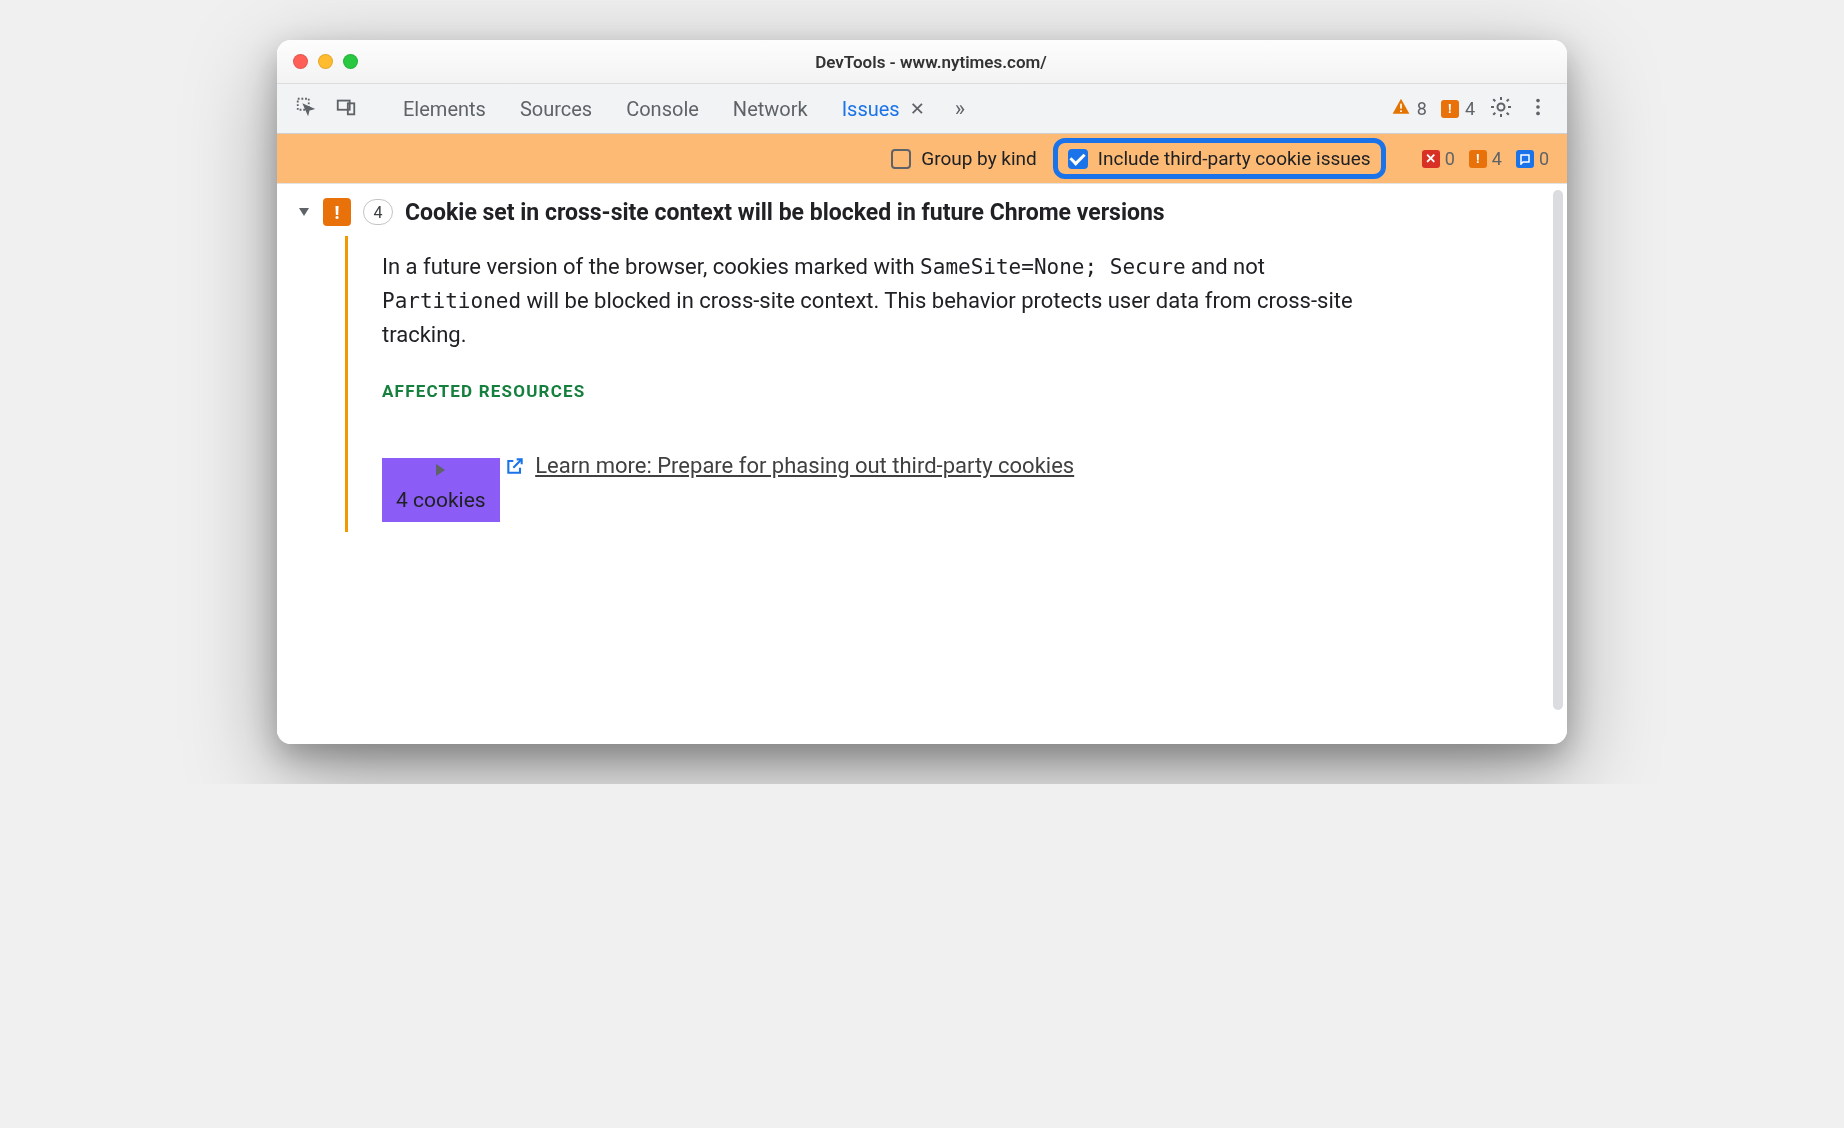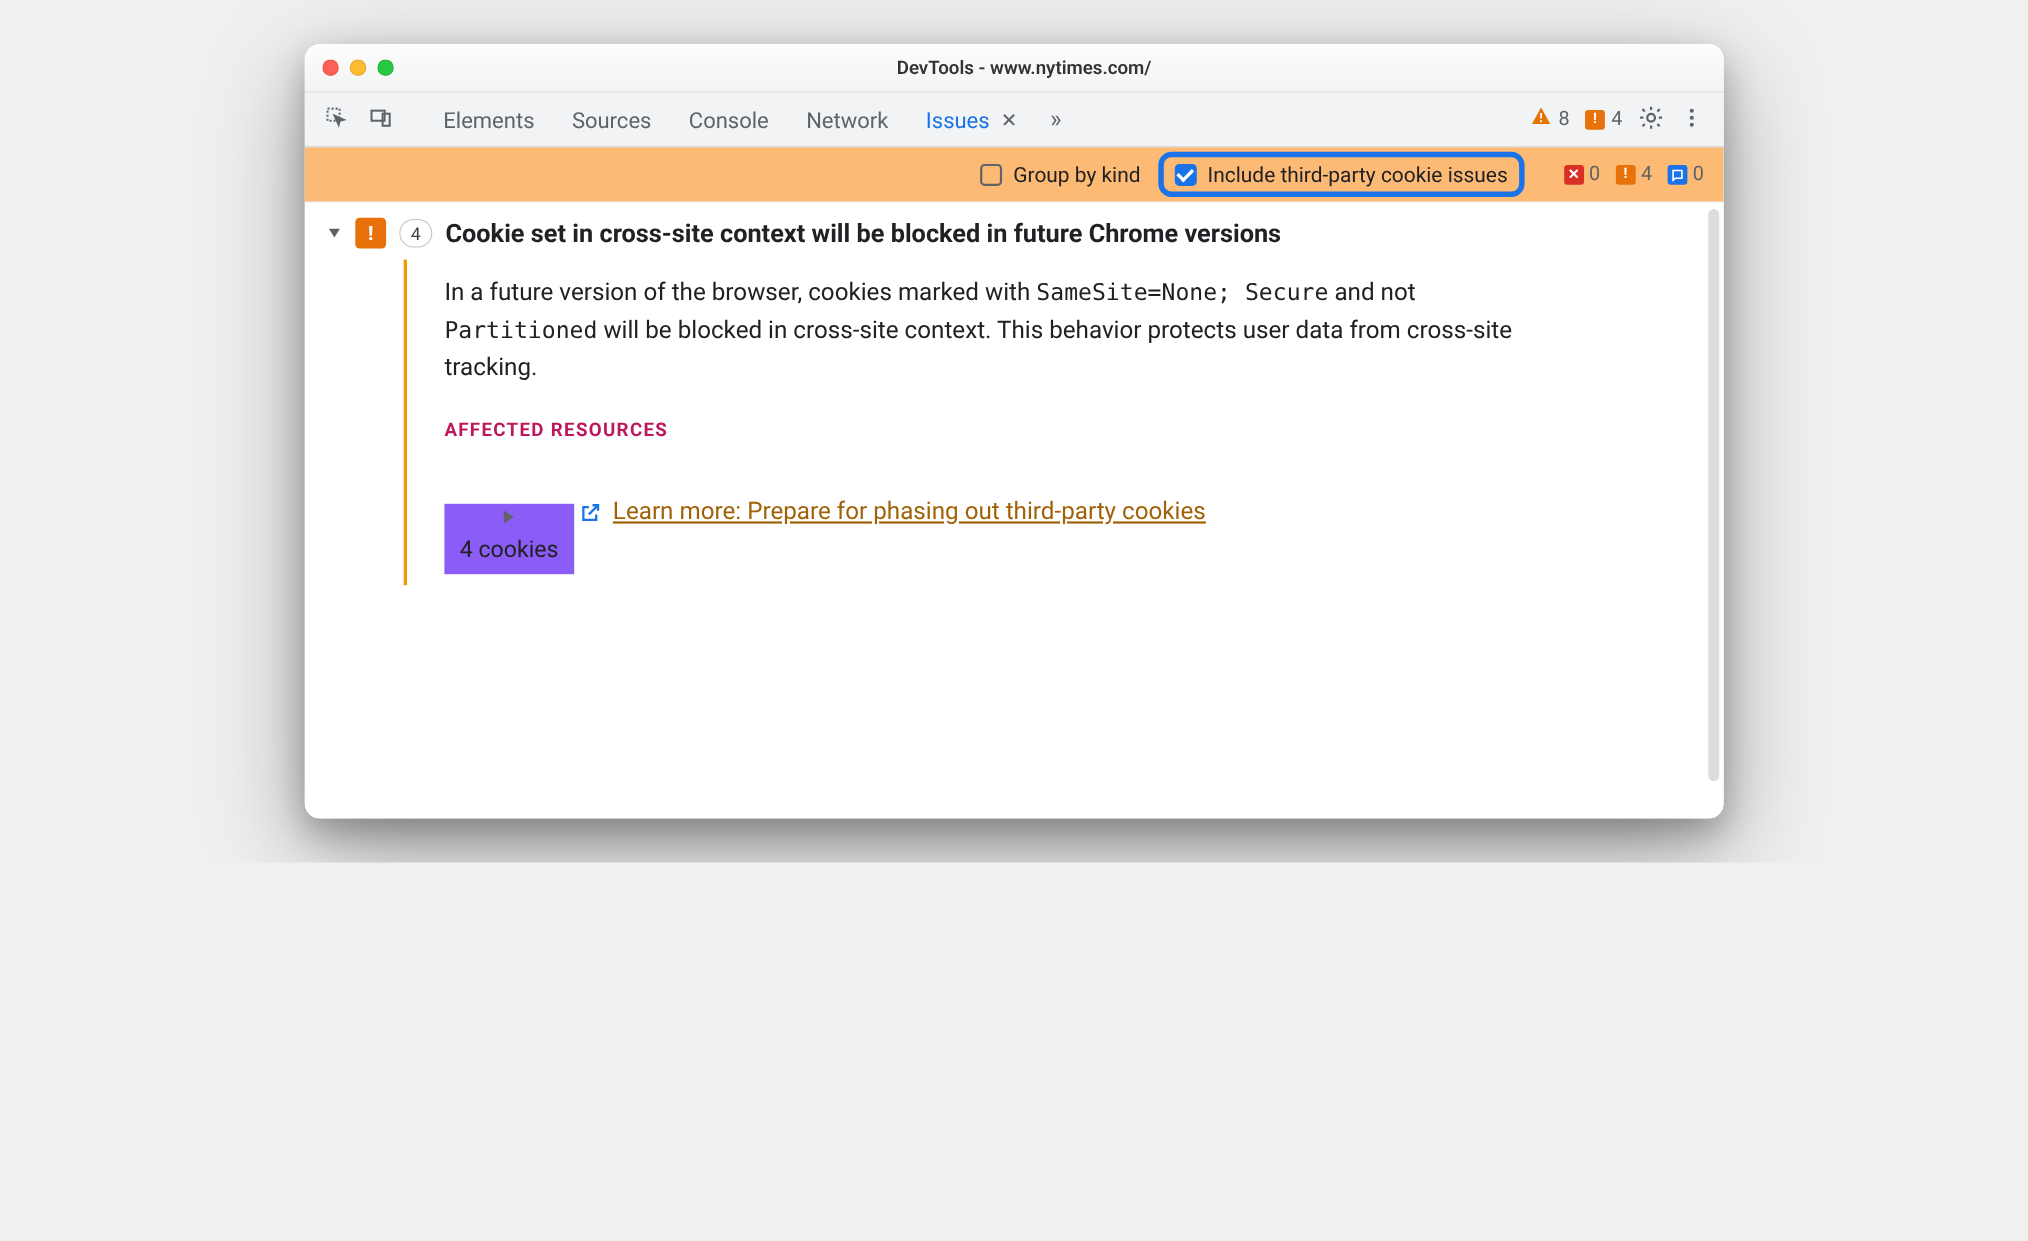--- a/index.html
+++ b/index.html
@@ -145,44 +145,44 @@
     }
     .count-oval {
       min-width: 30px; height: 26px; border: 1px solid #c4c4c4; border-radius: 14px;
       display: inline-flex; align-items: center; justify-content: center;
       font-size: 16px; color: #3c4043; padding: 0 8px; background: #fff;
     }
     .issue-title {
       font-size: 23px; font-weight: 700; color: #202124;
     }
     .issue-body {
-      margin-left: 70px; border-left: 3px solid #f29900;
+      margin-left: 48px; border-left: 3px solid #f29900;
       padding: 14px 20px 10px 34px; margin-top: 10px;
       font-size: 22px; color: #202124; line-height: 1.55;
       max-width: 1040px;
     }
     .issue-body p { margin-bottom: 20px; }
     code { font-family: ui-monospace, Menlo, monospace; font-size: 21px; }
     .section-label {
       font-size: 17px; letter-spacing: 1.2px; font-weight: 700;
-      color: #be185d; margin-top: 26px; margin-bottom: 14px;
+      color: #15803d; margin-top: 26px; margin-bottom: 14px;
       text-transform: uppercase;
     }
     .resource-pill {
       display: inline-flex; align-items: center; gap: 8px;
       background: #8b5cf6; padding: 6px 14px; font-size: 21px;
       color: #202124; cursor: pointer; flex-direction: column;
     }
     .tri-right {
       width: 0; height: 0; border-top: 6px solid transparent;
       border-bottom: 6px solid transparent; border-left: 9px solid #5f6368;
     }
     .learn-link {
       display: inline-flex; align-items: center; gap: 10px;
-      color: #a16207; text-decoration: underline; font-size: 22px;
+      color: #404040; text-decoration: underline; font-size: 22px;
       margin-top: 30px; cursor: pointer;
     }
     .ext-icon { width: 20px; height: 20px; }
     .x-icon { font-size: 18px; color: #5f6368; }
     .chevrons { font-size: 22px; color: #5f6368; letter-spacing: -5px; cursor: pointer; padding-left: 6px;}
   </style>
 </head>
 <body>
 
 <div class="window">

